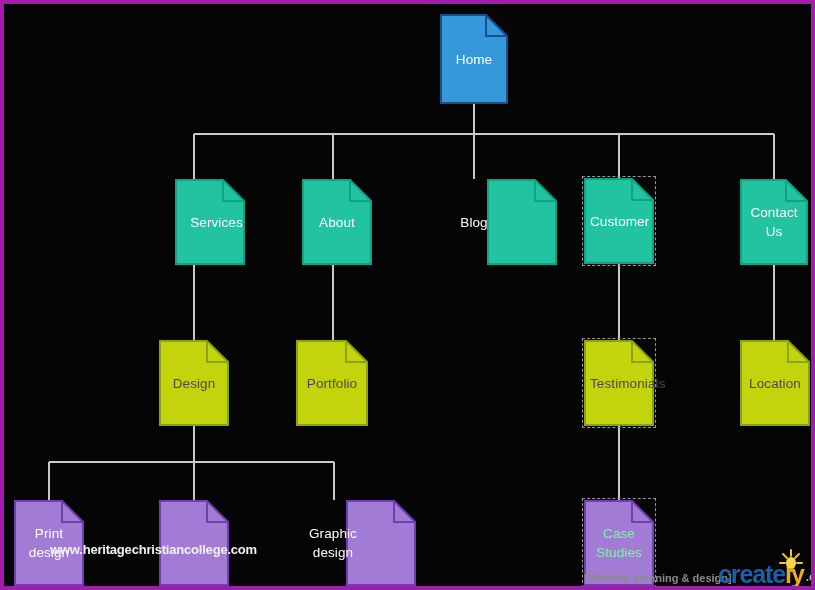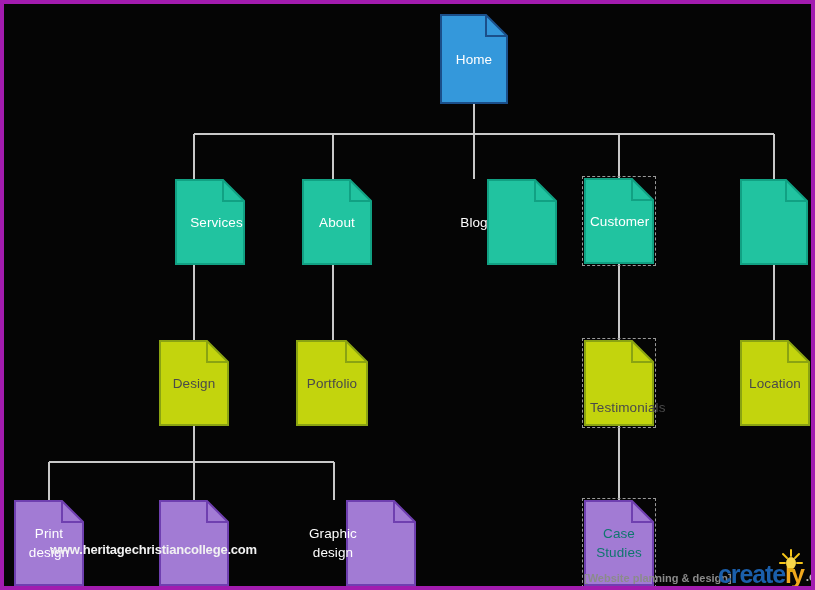--- a/index.html
+++ b/index.html
@@ -158,20 +158,21 @@
             <path d="M48,1 L48,22 L69,22" fill="none" stroke="#11a183" stroke-width="2"></path>
           </svg>
           <div style="position: absolute; left: -2px; top: -2px; width: 74px; height: 90px; border: 1px dashed rgb(154, 154, 154); box-sizing: border-box;"></div>
           <div class="node-label" style="color: rgb(255, 255, 255);">Customer</div>
         </div>
         <div class="node" style="left: 736px; top: 175px; width: 68px; height: 86px;">
           <svg width="68" height="86" viewBox="0 0 68 86" style="display: block;">
             <path d="M1,1 L46,1 L67,22 L67,85 L1,85 Z" fill="#21c3a0" stroke="#11a183" stroke-width="2" stroke-linejoin="miter"></path>
             <path d="M46,1 L46,22 L67,22" fill="none" stroke="#11a183" stroke-width="2"></path>
           </svg>
+          <div class="node-label" style="color: rgb(255, 255, 255);">Contact Us</div>
         </div>
         <div class="node" style="left: 155px; top: 336px; width: 70px; height: 86px;">
           <svg width="70" height="86" viewBox="0 0 70 86" style="display: block;">
             <path d="M1,1 L48,1 L69,22 L69,85 L1,85 Z" fill="#c3d40d" stroke="#8aa312" stroke-width="2" stroke-linejoin="miter"></path>
             <path d="M48,1 L48,22 L69,22" fill="none" stroke="#8aa312" stroke-width="2"></path>
           </svg>
           <div class="node-label" style="color: rgb(74, 74, 74);">Design</div>
         </div>
         <div class="node" style="left: 292px; top: 336px; width: 72px; height: 86px;">
           <svg width="72" height="86" viewBox="0 0 72 86" style="display: block;">
@@ -179,21 +180,21 @@
             <path d="M50,1 L50,22 L71,22" fill="none" stroke="#8aa312" stroke-width="2"></path>
           </svg>
           <div class="node-label" style="color: rgb(74, 74, 74);">Portfolio</div>
         </div>
         <div class="node" style="left: 580px; top: 336px; width: 70px; height: 86px;">
           <svg width="70" height="86" viewBox="0 0 70 86" style="display: block;">
             <path d="M1,1 L48,1 L69,22 L69,85 L1,85 Z" fill="#c3d40d" stroke="#8aa312" stroke-width="2" stroke-linejoin="miter"></path>
             <path d="M48,1 L48,22 L69,22" fill="none" stroke="#8aa312" stroke-width="2"></path>
           </svg>
           <div style="position: absolute; left: -2px; top: -2px; width: 74px; height: 90px; border: 1px dashed rgb(154, 154, 154); box-sizing: border-box;"></div>
-          <div class="node-label" style="color: rgb(74, 74, 74); margin-top: 24px;">Testimonials</div>
+          <div class="node-label" style="color: rgb(74, 74, 74);">Testimonials</div>
         </div>
         <div class="node" style="left: 736px; top: 336px; width: 70px; height: 86px;">
           <svg width="70" height="86" viewBox="0 0 70 86" style="display: block;">
             <path d="M1,1 L48,1 L69,22 L69,85 L1,85 Z" fill="#c3d40d" stroke="#8aa312" stroke-width="2" stroke-linejoin="miter"></path>
             <path d="M48,1 L48,22 L69,22" fill="none" stroke="#8aa312" stroke-width="2"></path>
           </svg>
           <div class="node-label" style="color: rgb(74, 74, 74);">Location</div>
         </div>
         <div class="node" style="left: 10px; top: 496px; width: 70px; height: 86px;">
           <svg width="70" height="86" viewBox="0 0 70 86" style="display: block;">
@@ -214,21 +215,21 @@
             <path d="M48,1 L48,22 L69,22" fill="none" stroke="#6f3fb0" stroke-width="2"></path>
           </svg>
           <div class="node-label" style="color: rgb(255, 255, 255);">Graphic design</div>
         </div>
         <div class="node" style="left: 580px; top: 496px; width: 70px; height: 86px;">
           <svg width="70" height="86" viewBox="0 0 70 86" style="display: block;">
             <path d="M1,1 L48,1 L69,22 L69,85 L1,85 Z" fill="#a27bd4" stroke="#6f3fb0" stroke-width="2" stroke-linejoin="miter"></path>
             <path d="M48,1 L48,22 L69,22" fill="none" stroke="#6f3fb0" stroke-width="2"></path>
           </svg>
           <div style="position: absolute; left: -2px; top: -2px; width: 74px; height: 90px; border: 1px dashed rgb(154, 154, 154); box-sizing: border-box;"></div>
-          <div class="node-label" style="color: #0f766e;">Case Studies</div>
+          <div class="node-label" style="color: #86efac;">Case Studies</div>
         </div>
       </div>
 
     <div class="watermark-url" style="left:46px; top:538px;">www.heritagechristiancollege.com</div>
 
     <div class="footer-tag" style="left:580px; top:568px;">[Website planning &amp; design]</div>
 
     <div class="brand" style="left:714px; top:558px;">
       <span class="brand-spark">
         <svg width="26" height="24" viewBox="0 0 26 24">

